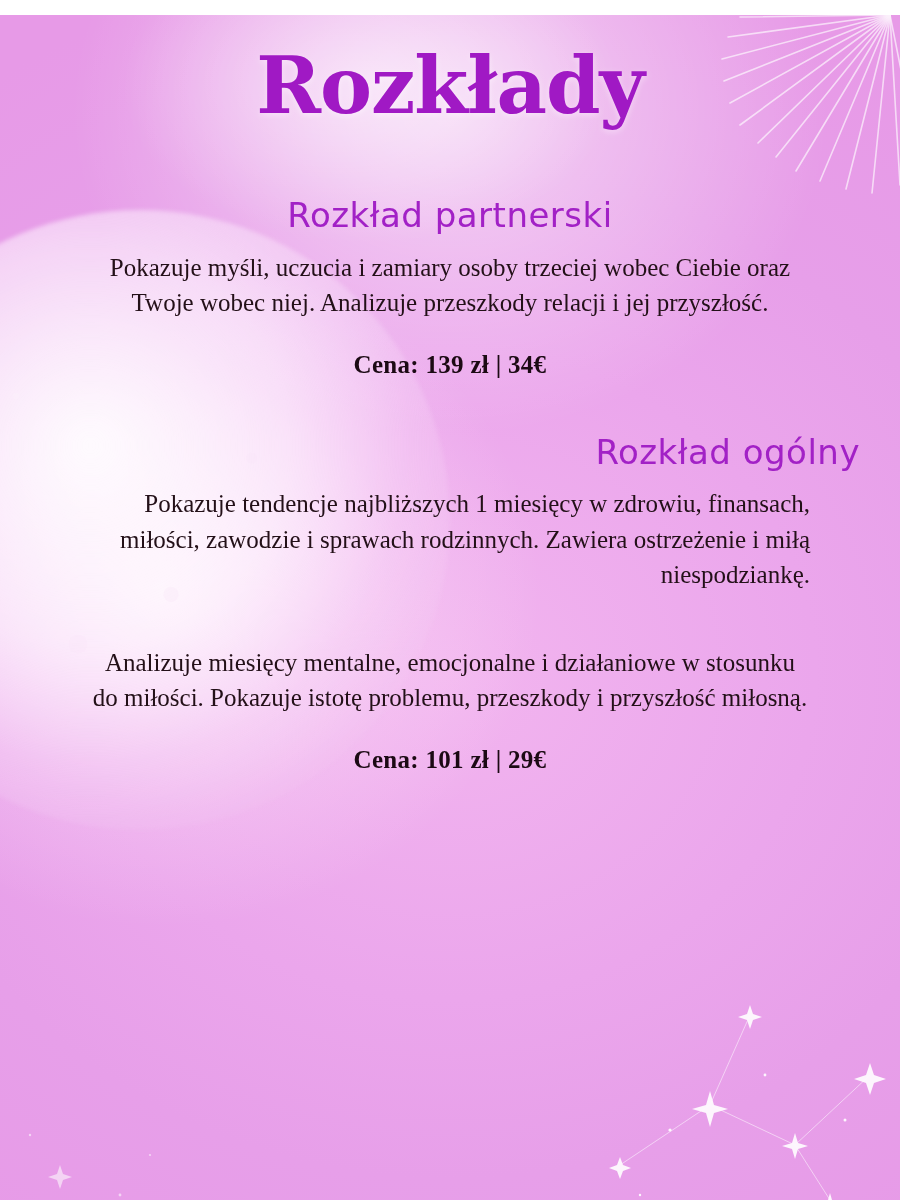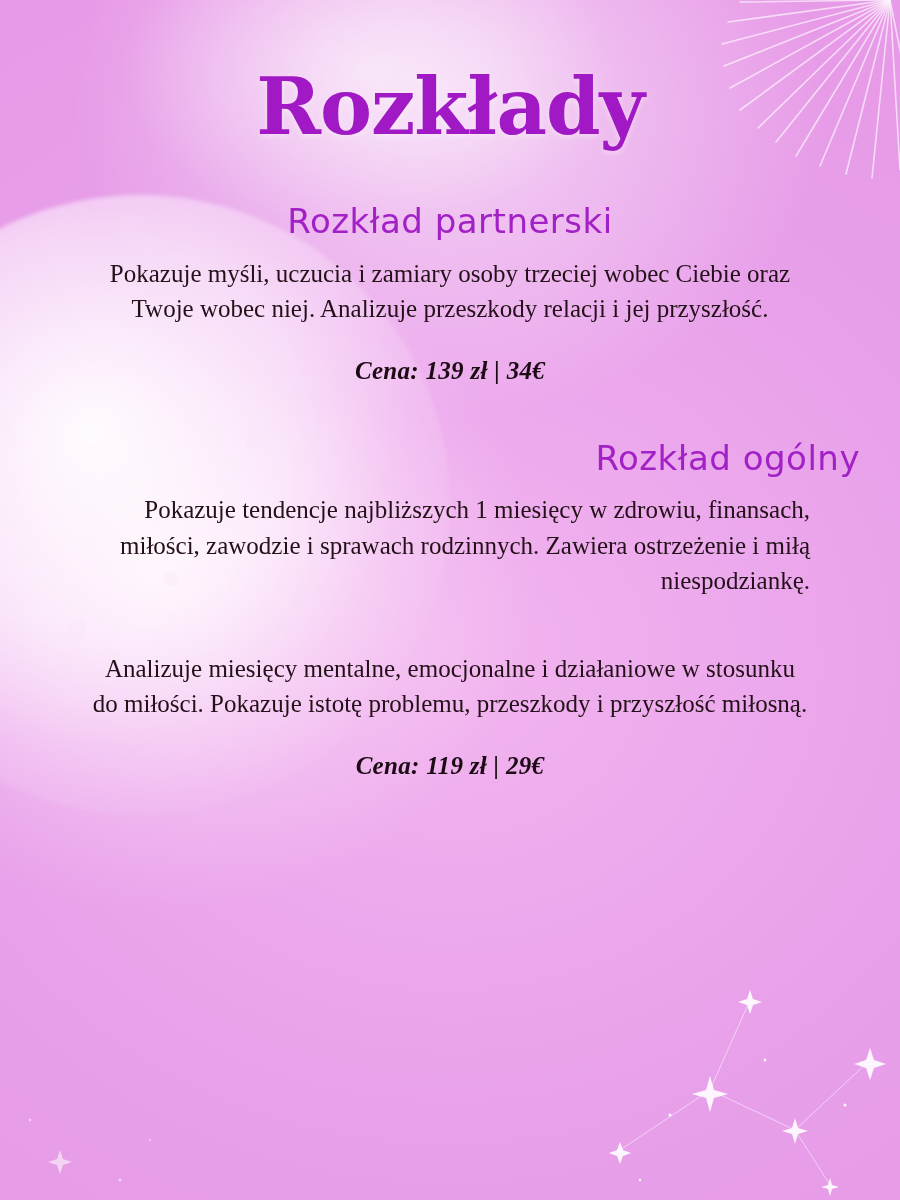--- a/index.html
+++ b/index.html
@@ -93,22 +93,22 @@
     position: relative;
     z-index: 3;
     width: 900px;
     height: 1200px;
     box-sizing: border-box;
     padding: 0 40px;
     text-align: center;
   }
 
   .poster-title {
-    margin: 0;
-    padding-top: 68px;
+    margin: 15px;
+    padding-top: 32px;
     font-family: "DejaVu Serif", serif;
     font-weight: bold;
     font-size: 78px;
     line-height: 1.0;
     letter-spacing: -1px;
     color: #a019c4;
     text-shadow: 0 2px 6px rgba(255,255,255,0.45);
   }
 
   .section {
@@ -137,21 +137,20 @@
     color: #231018;
   }
 
   .section-price {
     margin: 30px 0 0 0;
     font-family: "Liberation Serif", serif;
     font-weight: bold;
     font-size: 25px;
     color: #1c0a14;
     letter-spacing: 0.3px;
-    font-style: italic;
   }
 </style>
 </head>
 <body>
 
 <div class="poster">
 
   <div class="glow-top"></div>
   <div class="orb"></div>
   <div class="orb-speckle"></div>
@@ -219,17 +218,17 @@
       <p class="section-price">Cena: 139 zł | 34€</p>
     </div>
 
     <div class="section section-ogolny">
       <h2 class="section-title">Rozkład ogólny</h2>
       <p class="section-desc">Pokazuje tendencje najbliższych 1 miesięcy w zdrowiu, finansach, miłości, zawodzie i sprawach rodzinnych. Zawiera ostrzeżenie i miłą niespodziankę.</p>
     </div>
 
     <div class="section section-milosny">
       <p class="section-desc">Analizuje miesięcy mentalne, emocjonalne i działaniowe w stosunku do miłości. Pokazuje istotę problemu, przeszkody i przyszłość miłosną.</p>
-      <p class="section-price">Cena: 119 zł | 29€</p>
+      <p class="section-price">Cena: 101 zł | 29€</p>
     </div>
 
   </div>
 </div>
 
 </body></html>

